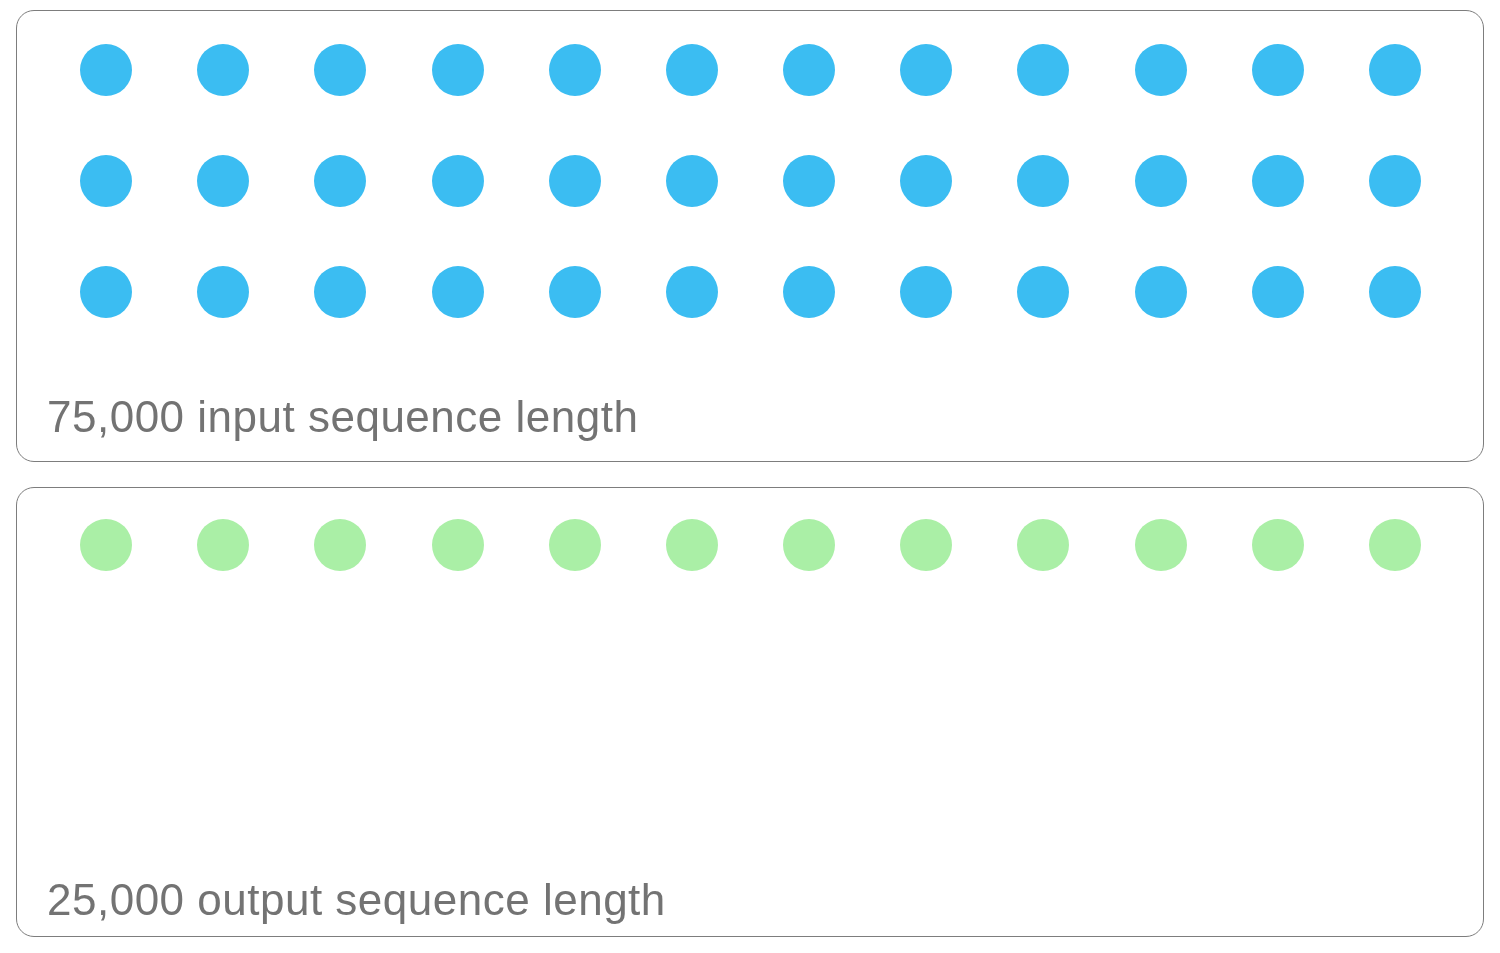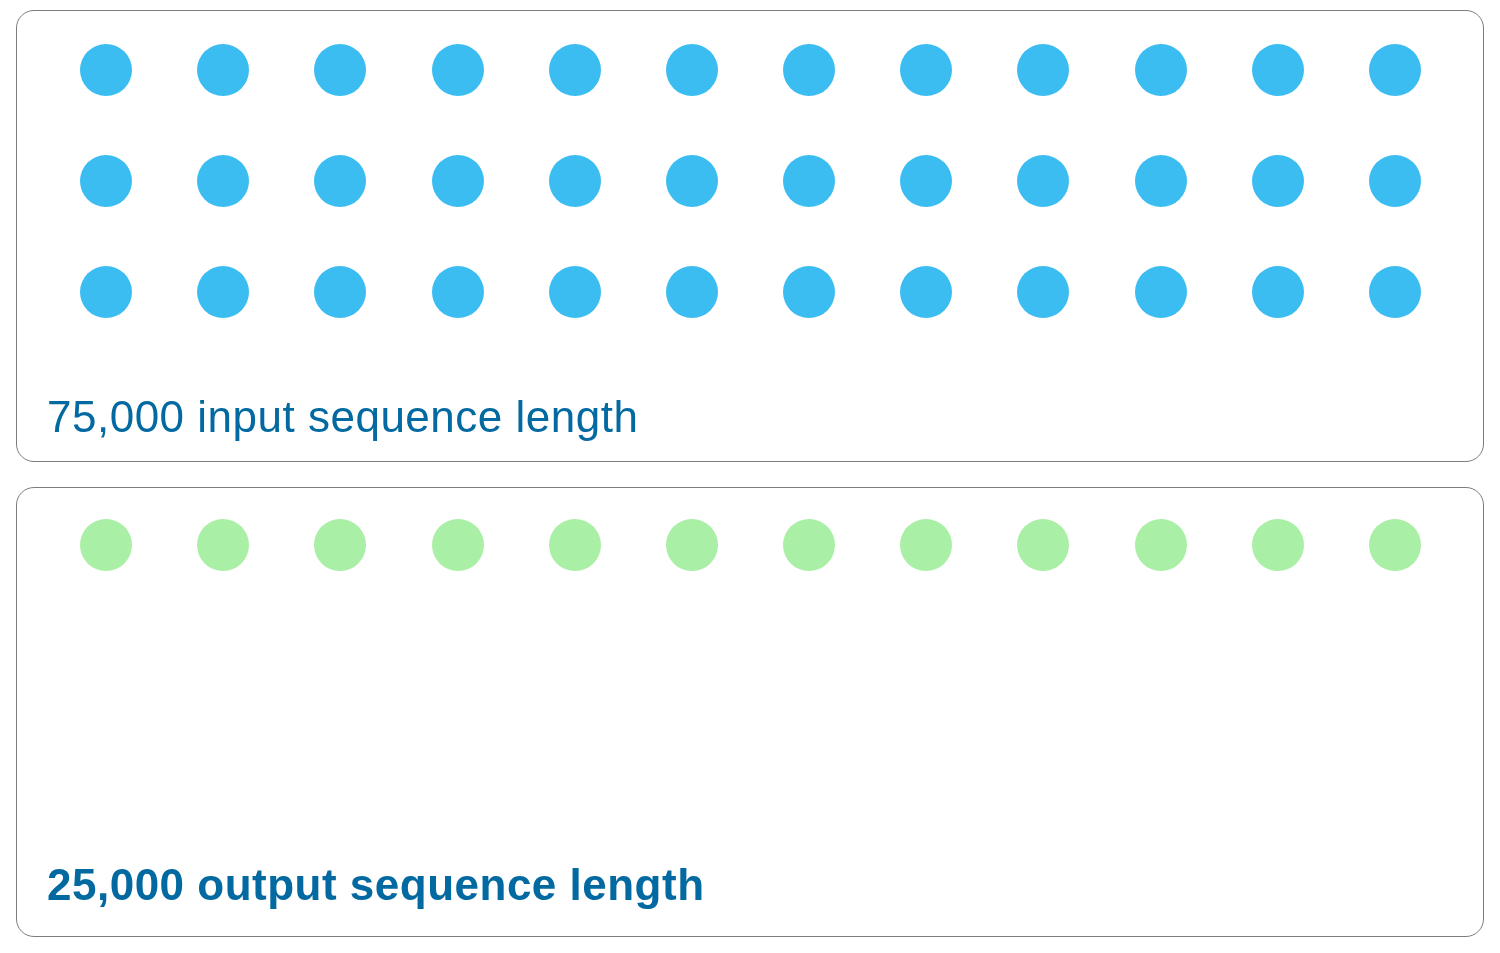--- a/index.html
+++ b/index.html
@@ -58,30 +58,29 @@
     height: 52px;
     border-radius: 50%;
     flex: 0 0 auto;
   }
   .panel-label {
     position: absolute;
     left: 30px;
     font-size: 44px;
     line-height: 1.1;
     font-weight: 400;
-    color: #0369a1;
+    color: #737373;
     letter-spacing: 0.5px;
     white-space: nowrap;
   }
   .panel-label-input {
     bottom: 20px;
   }
   .panel-label-output {
-    bottom: 27px;
-    font-weight: bold;
+    bottom: 12px;
   }
 </style>
 </head>
 <body>
 
 <div class="figure">
 
   <section class="panel panel-input">
     <div class="dots-grid dots-grid-input">
         <div class="dot-row">

